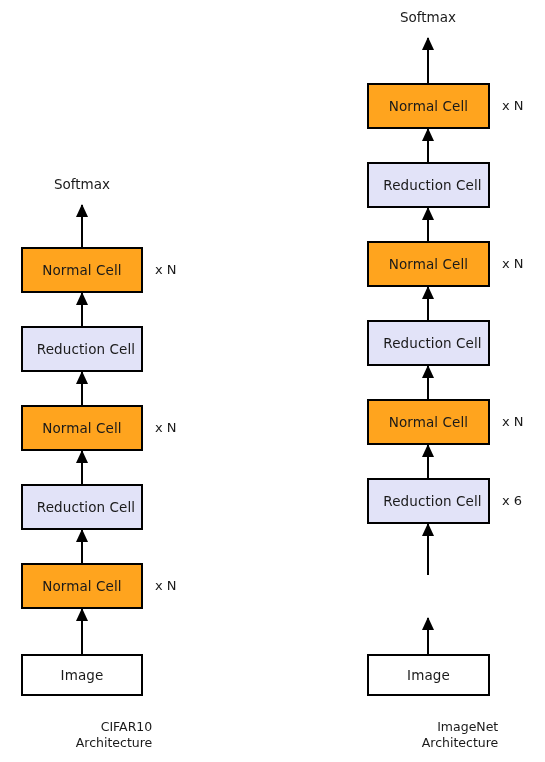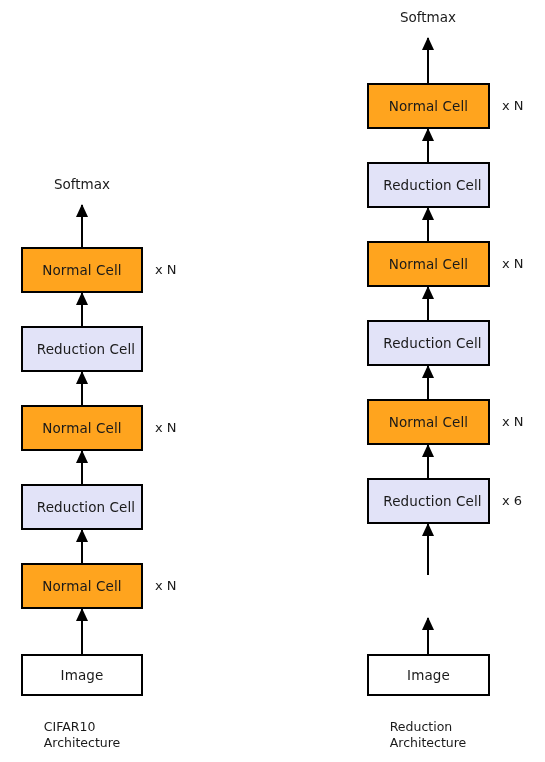--- a/index.html
+++ b/index.html
@@ -87,24 +87,25 @@
     color: #1a1a1a;
     transform: translateX(-50%);
     white-space: nowrap;
   }
 
   
   .caption {
     position: absolute;
     font-size: 12.5px;
     color: #1a1a1a;
-    text-align: left;
+    text-align: right;
     line-height: 16px;
     transform: translateX(-50%);
     white-space: nowrap;
+    margin-left: 32px;
   }
 </style>
 </head>
 <body>
 
 <div id="diagram">
 
   <div class="column left">
 
     <div class="softmax" style="left:82px; top:176px;">Softmax</div>
@@ -217,18 +218,18 @@
 
 
     <div class="arrow" style="left:83px; top:618px; height:36px;">
       <div class="shaft" style="height:36px;"></div>
       <div class="head"></div>
     </div>
 
     <div class="node image" style="left:22px; top:654px; width:123px; height:42px;">Image</div>
 
     <div class="caption" style="left:83px; top:719px;">
-      <div>Reduction</div>
+      <div>ImageNet</div>
       <div>Architecture</div>
     </div>
   </div>
 
 </div>
 
 </body></html>

